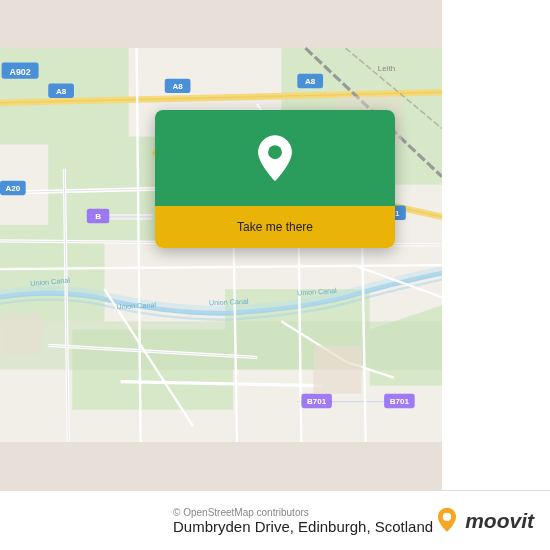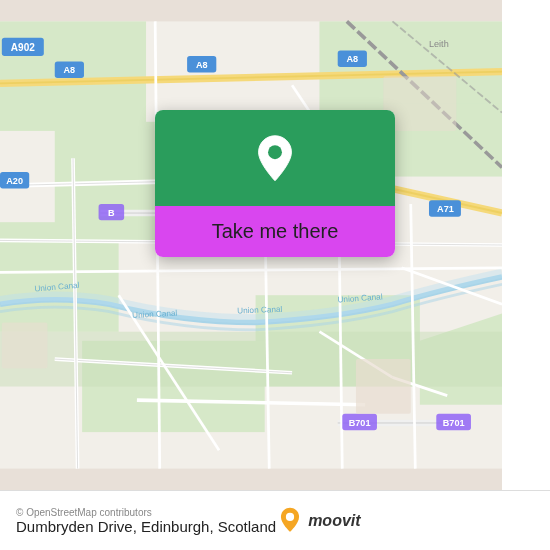--- a/index.html
+++ b/index.html
@@ -5,21 +5,21 @@
     * { margin: 0; padding: 0; box-sizing: border-box; }
     body {
       width: 550px;
       height: 550px;
       overflow: hidden;
       font-family: Arial, sans-serif;
       position: relative;
     }
 
     #map-container {
-      width: 502px;
+      width: 442px;
       height: 490px;
       position: relative;
       overflow: hidden;
       background-color: #e8e0d8;
     }
 
     
     .map-svg {
       width: 100%;
       height: 100%;
@@ -53,38 +53,38 @@
     }
 
     .pin-icon {
       width: 52px;
       height: 52px;
     }
 
     .popup-button {
       width: 100%;
       padding: 14px 16px;
-      background: #d946ef;
+      background: #eab308;
       border: none;
-      font-size: 20px;
+      font-size: 12px;
       font-weight: 500;
       color: #222;
       cursor: pointer;
       text-align: center;
     }
 
     
     #bottom-bar {
       width: 550px;
       height: 60px;
       background: white;
       border-top: 1px solid #ddd;
       display: flex;
       align-items: center;
-      justify-content: flex-start;
+      justify-content: flex-end;
       padding: 0 16px;
       position: absolute;
       bottom: 0;
       left: 0;
     }
 
     .bottom-left {
       display: flex;
       flex-direction: column;
     }
@@ -105,21 +105,21 @@
       align-items: center;
       gap: 4px;
     }
 
     .moovit-pin {
       width: 28px;
       height: 28px;
     }
 
     .moovit-text {
-      font-size: 16px;
+      font-size: 21px;
       font-weight: 700;
       color: #333;
       font-style: italic;
     }
   </style>
 </head>
 <body>
 
 <div id="map-container">
 

